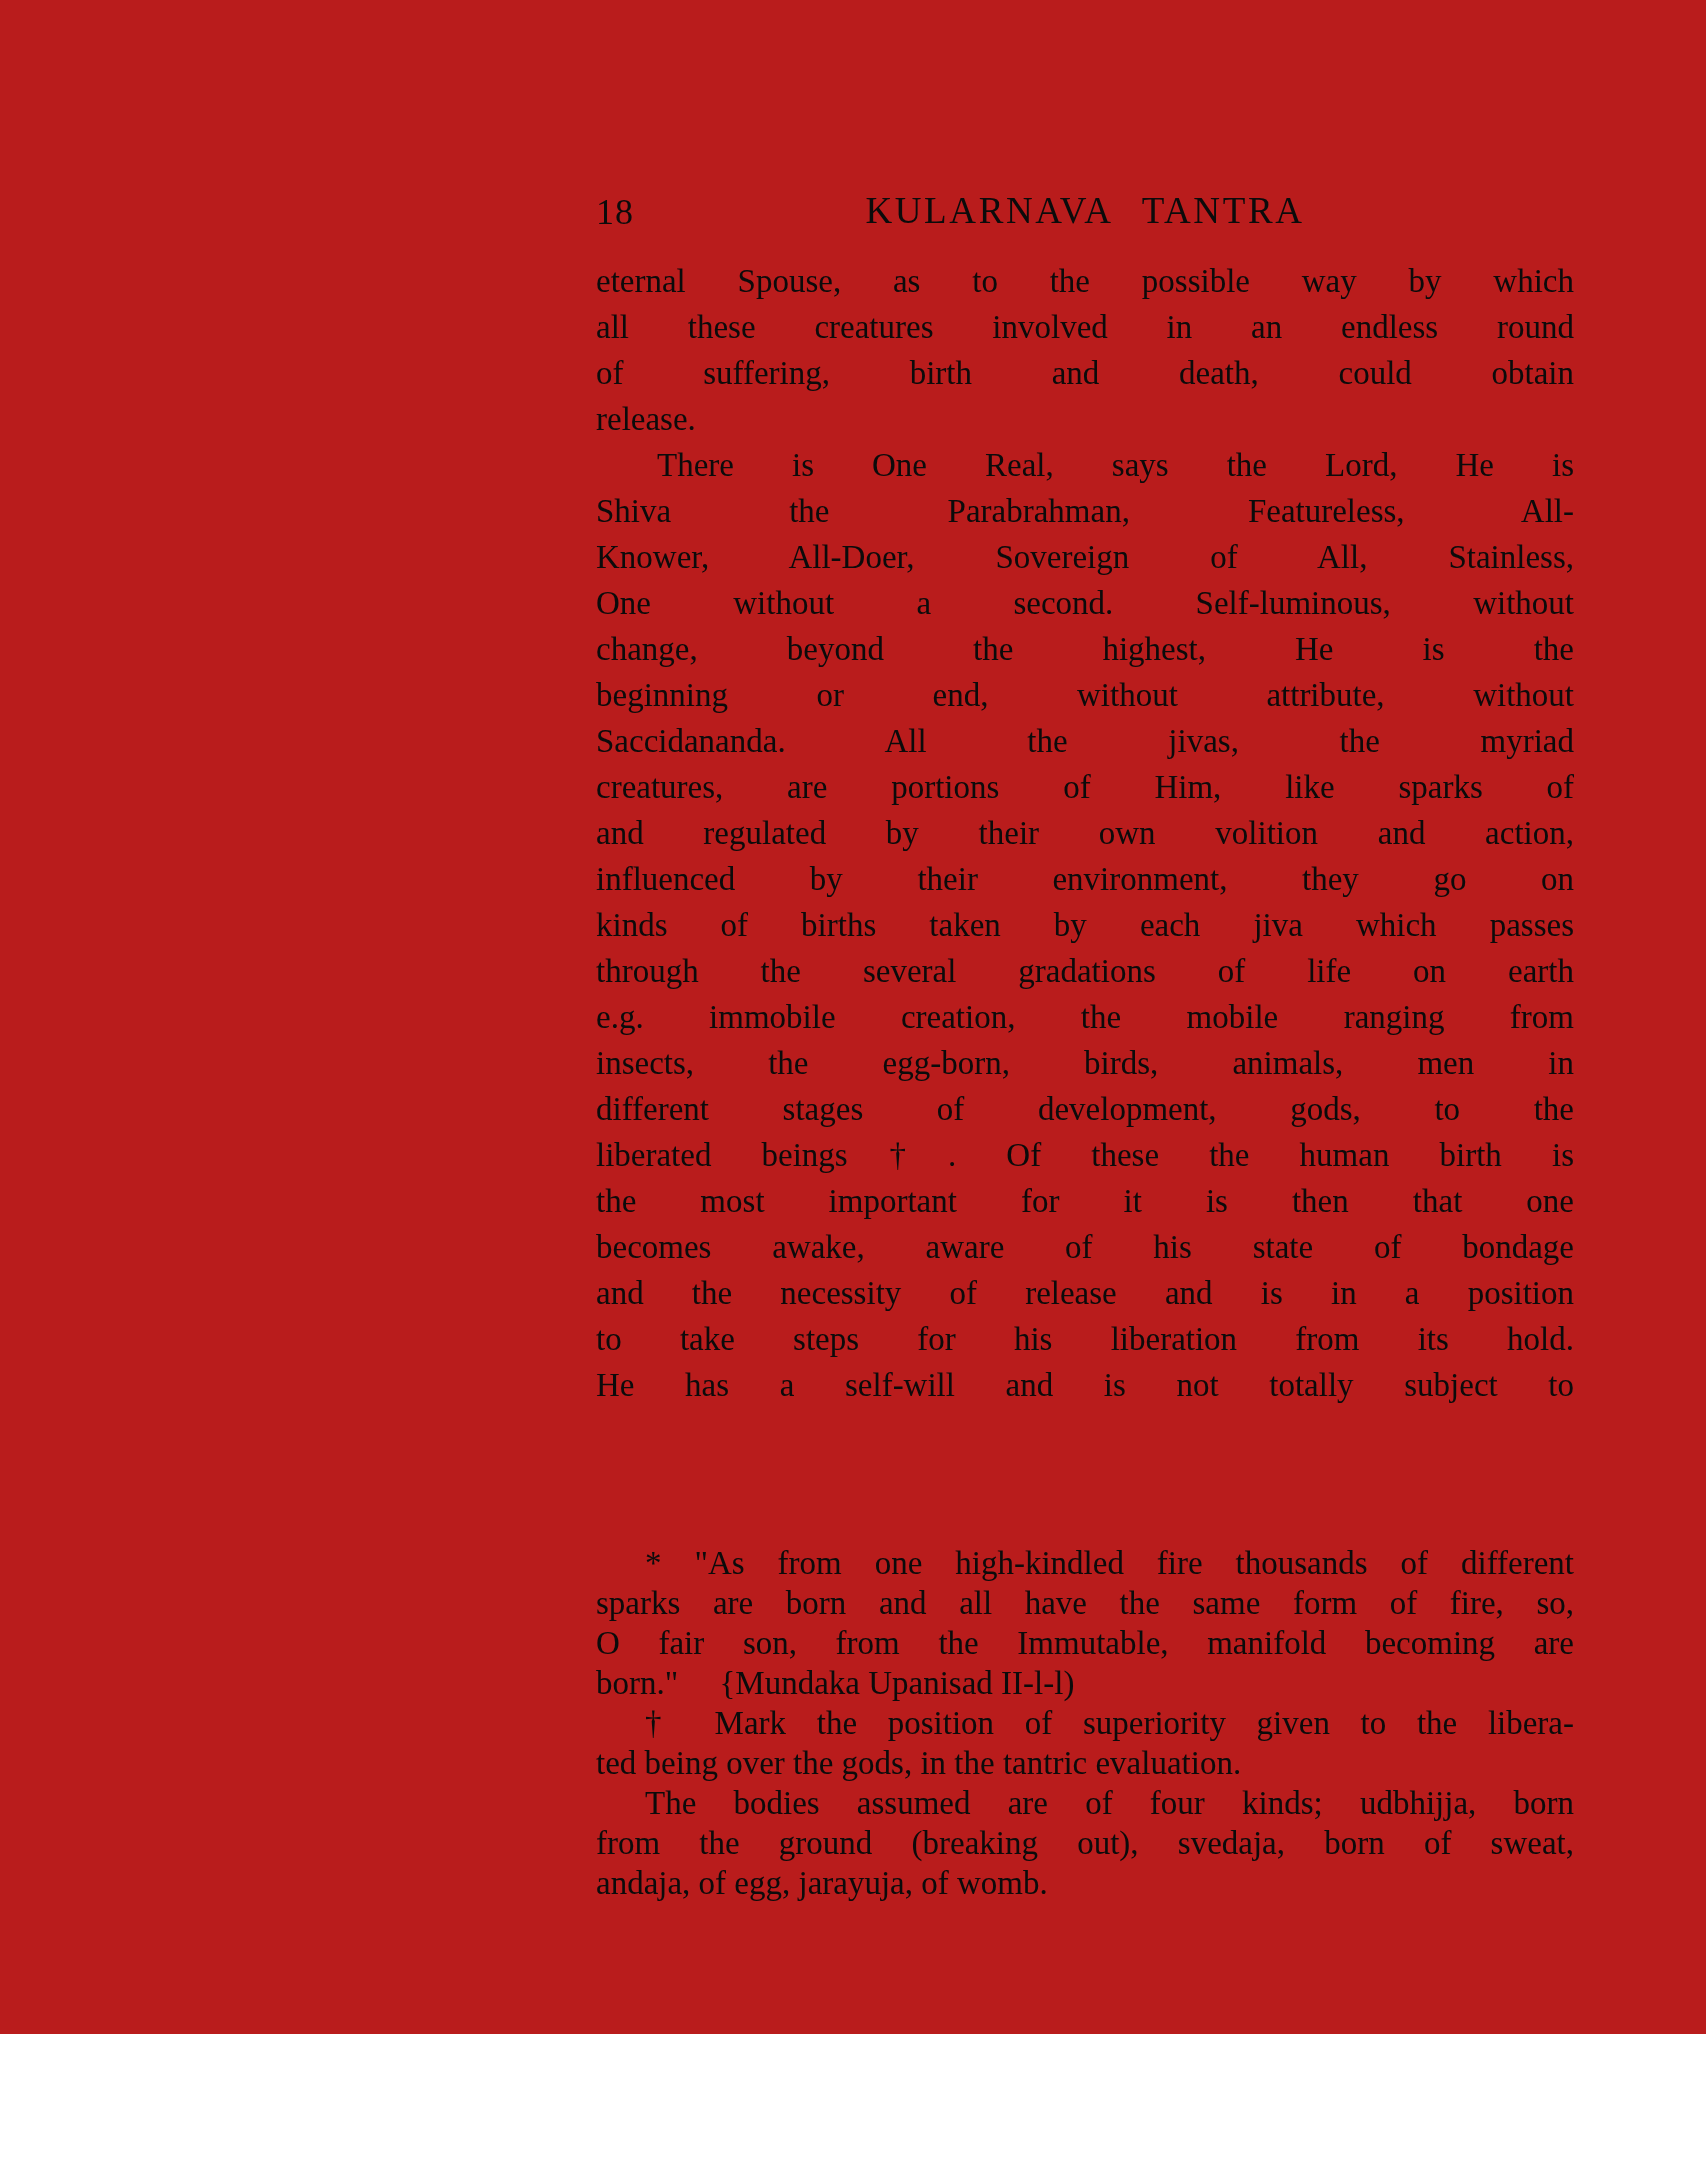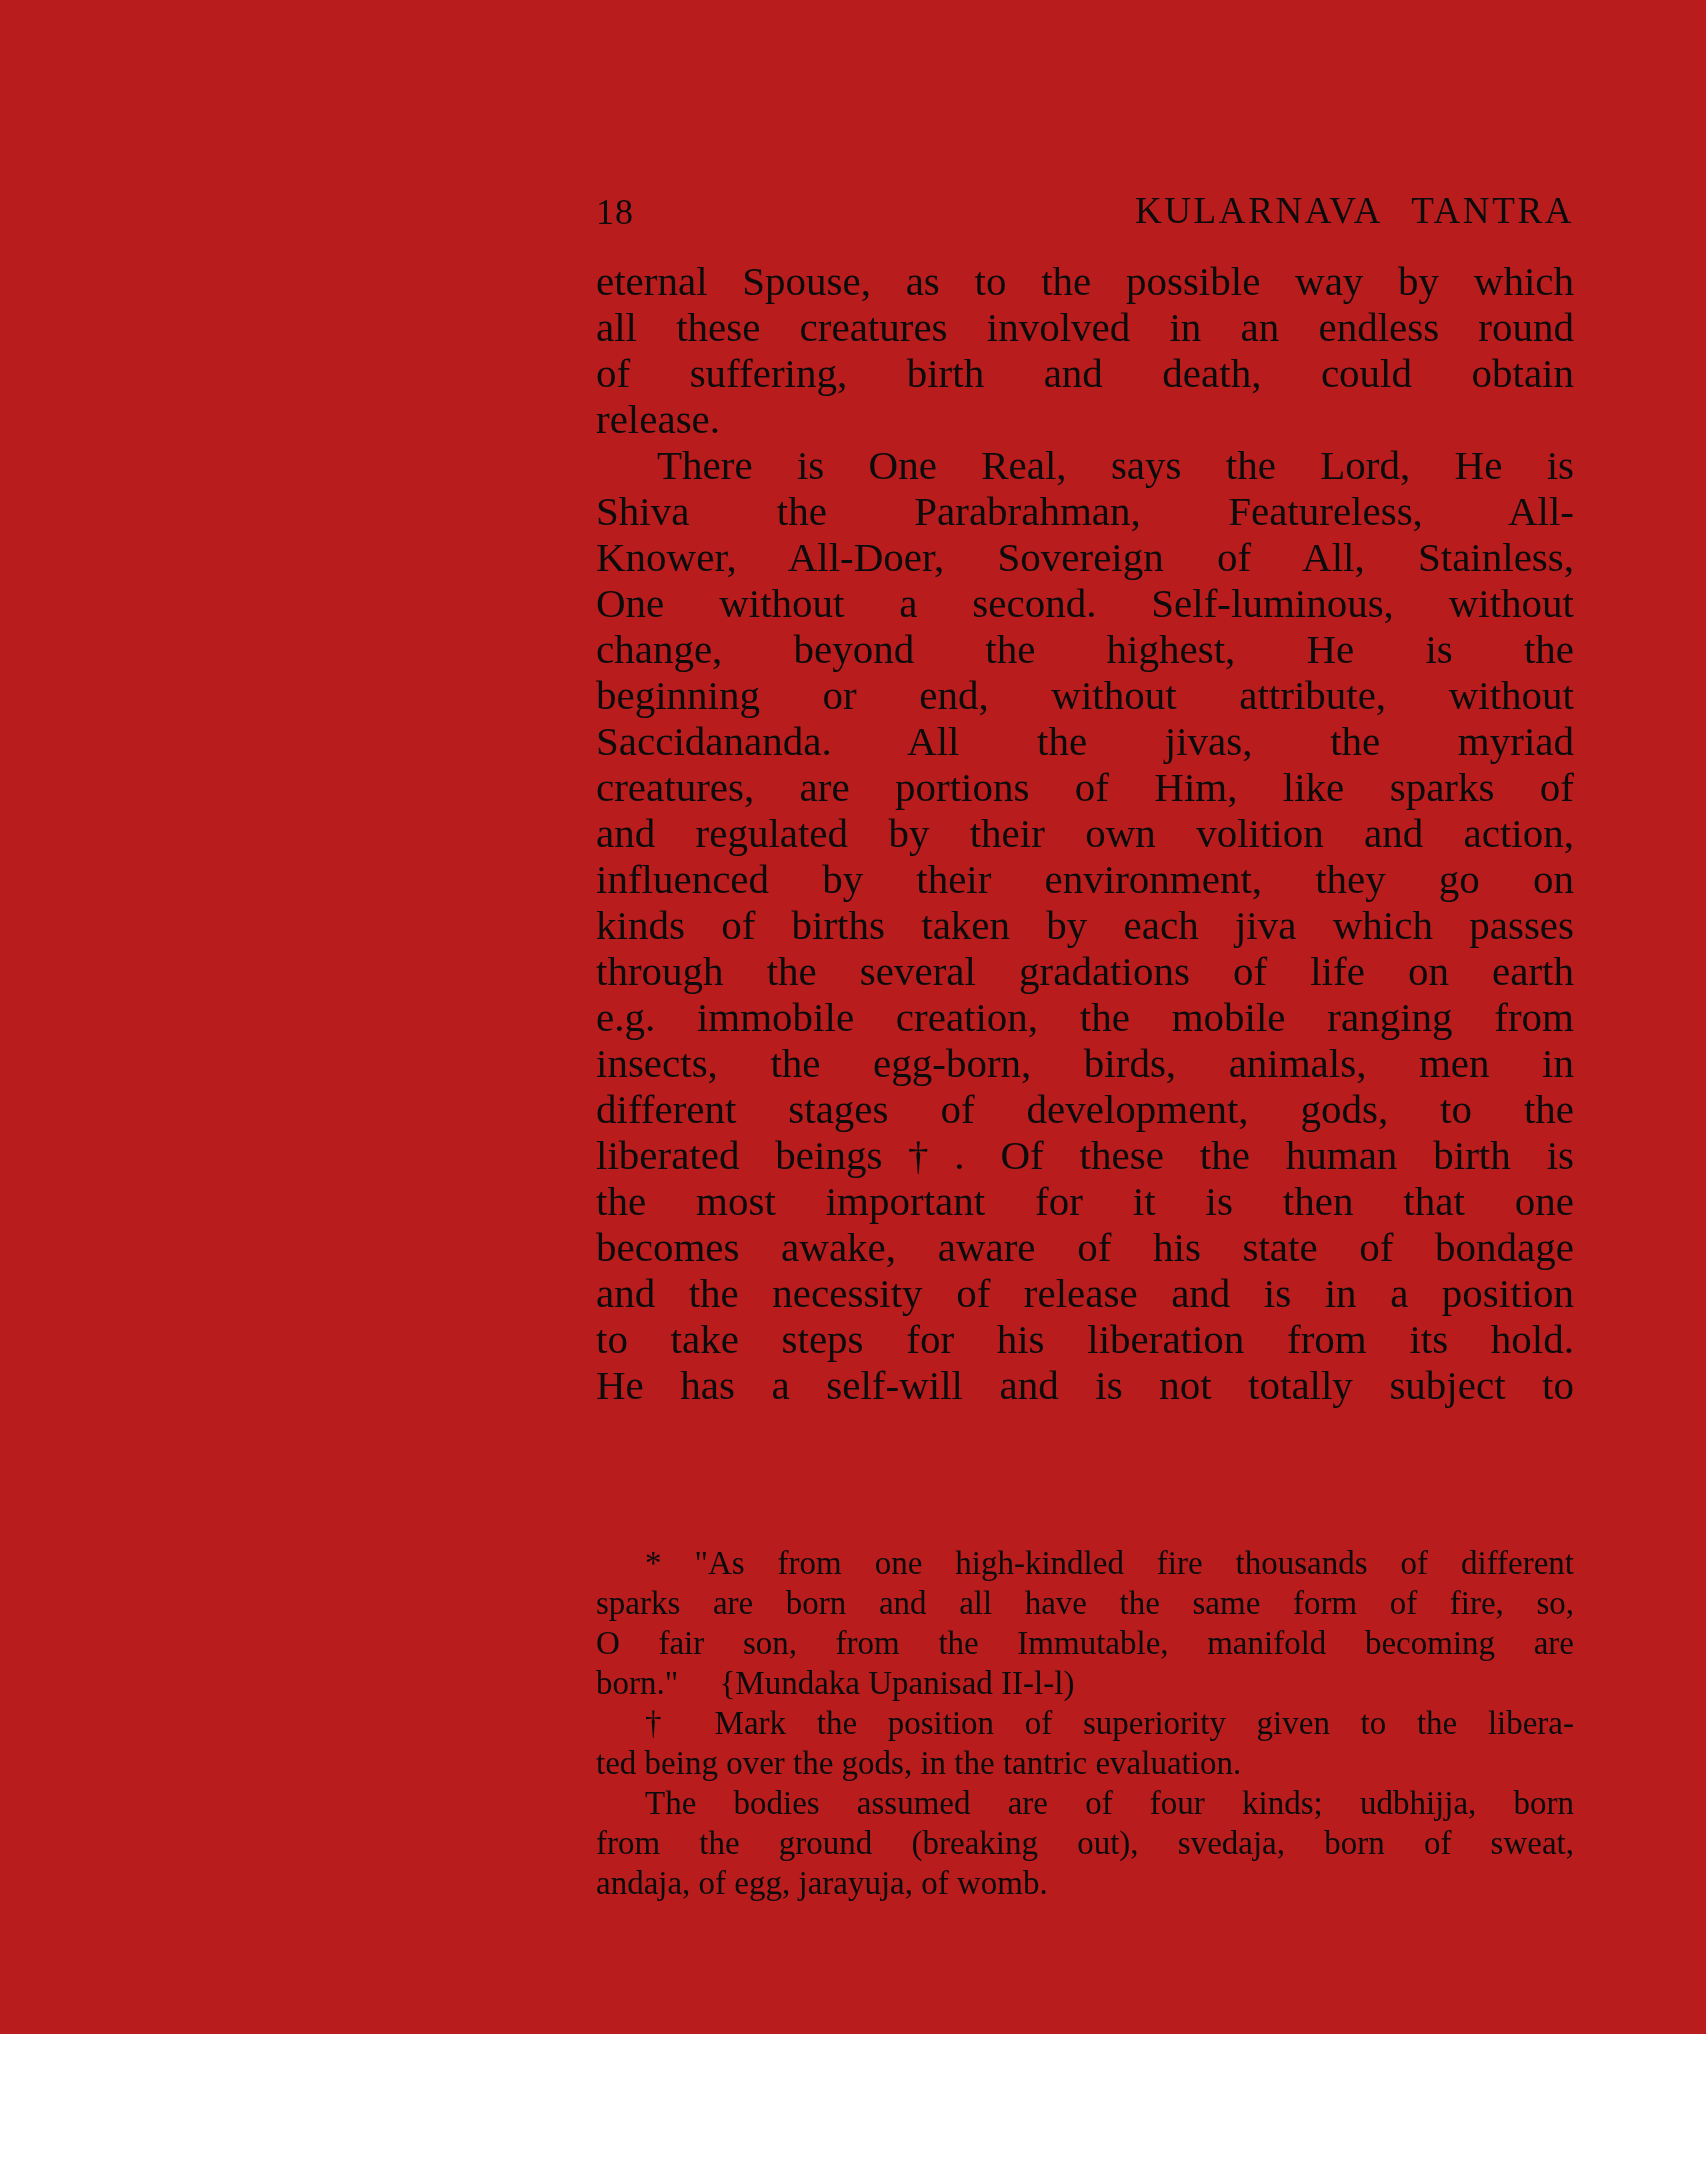--- a/index.html
+++ b/index.html
@@ -28,32 +28,32 @@
     left: 0;
     top: 1.7px;
     font-size: 36px;
     letter-spacing: 0.9px;
   }
   .page-title {
     position: absolute;
     left: 0;
     width: 100%;
     top: 0;
-    text-align: right;
+    text-align: center;
     font-size: 37px;
     letter-spacing: 2.6px;
     word-spacing: 19px;
     white-space: nowrap;
   }
   .main-text {
     position: absolute;
     left: 596px;
     top: 258px;
     width: 978px;
-    font-size: 41px;
+    font-size: 33px;
     line-height: 46px;
   }
   .footnotes {
     position: absolute;
     left: 596px;
     top: 1543px;
     width: 978px;
     font-size: 33px;
     line-height: 40px;
   }

